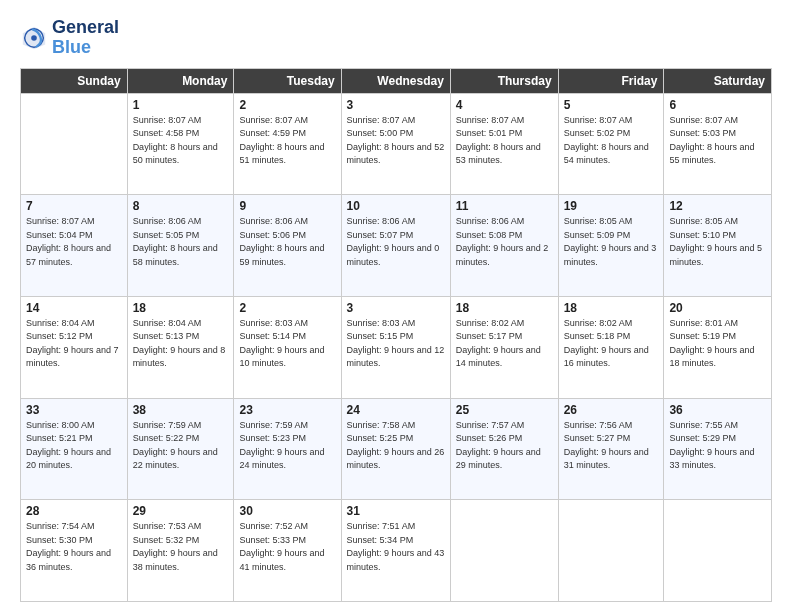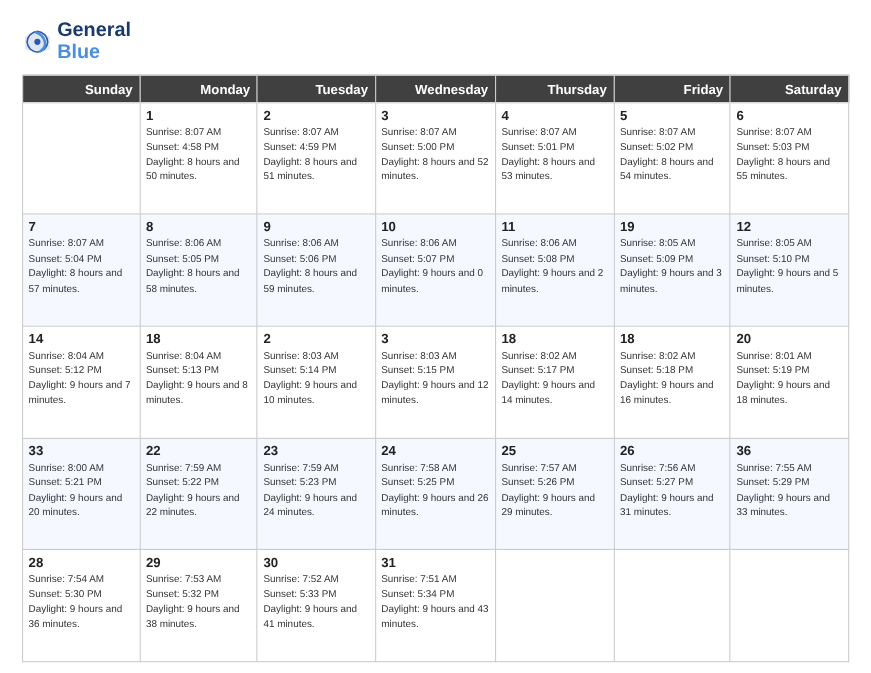--- a/index.html
+++ b/index.html
@@ -217,21 +217,21 @@
             <span class="day-num">20</span>
             <div class="day-info">Sunrise: 8:01 AM<br>Sunset: 5:19 PM<br>Daylight: 9 hours and 18 minutes.</div>
           </td>
         </tr>
         <tr>
           <td>
             <span class="day-num">33</span>
             <div class="day-info">Sunrise: 8:00 AM<br>Sunset: 5:21 PM<br>Daylight: 9 hours and 20 minutes.</div>
           </td>
           <td>
-            <span class="day-num">22</span>
+            <span class="day-num">38</span>
             <div class="day-info">Sunrise: 7:59 AM<br>Sunset: 5:22 PM<br>Daylight: 9 hours and 22 minutes.</div>
           </td>
           <td>
             <span class="day-num">23</span>
             <div class="day-info">Sunrise: 7:59 AM<br>Sunset: 5:23 PM<br>Daylight: 9 hours and 24 minutes.</div>
           </td>
           <td>
             <span class="day-num">24</span>
             <div class="day-info">Sunrise: 7:58 AM<br>Sunset: 5:25 PM<br>Daylight: 9 hours and 26 minutes.</div>
           </td>

